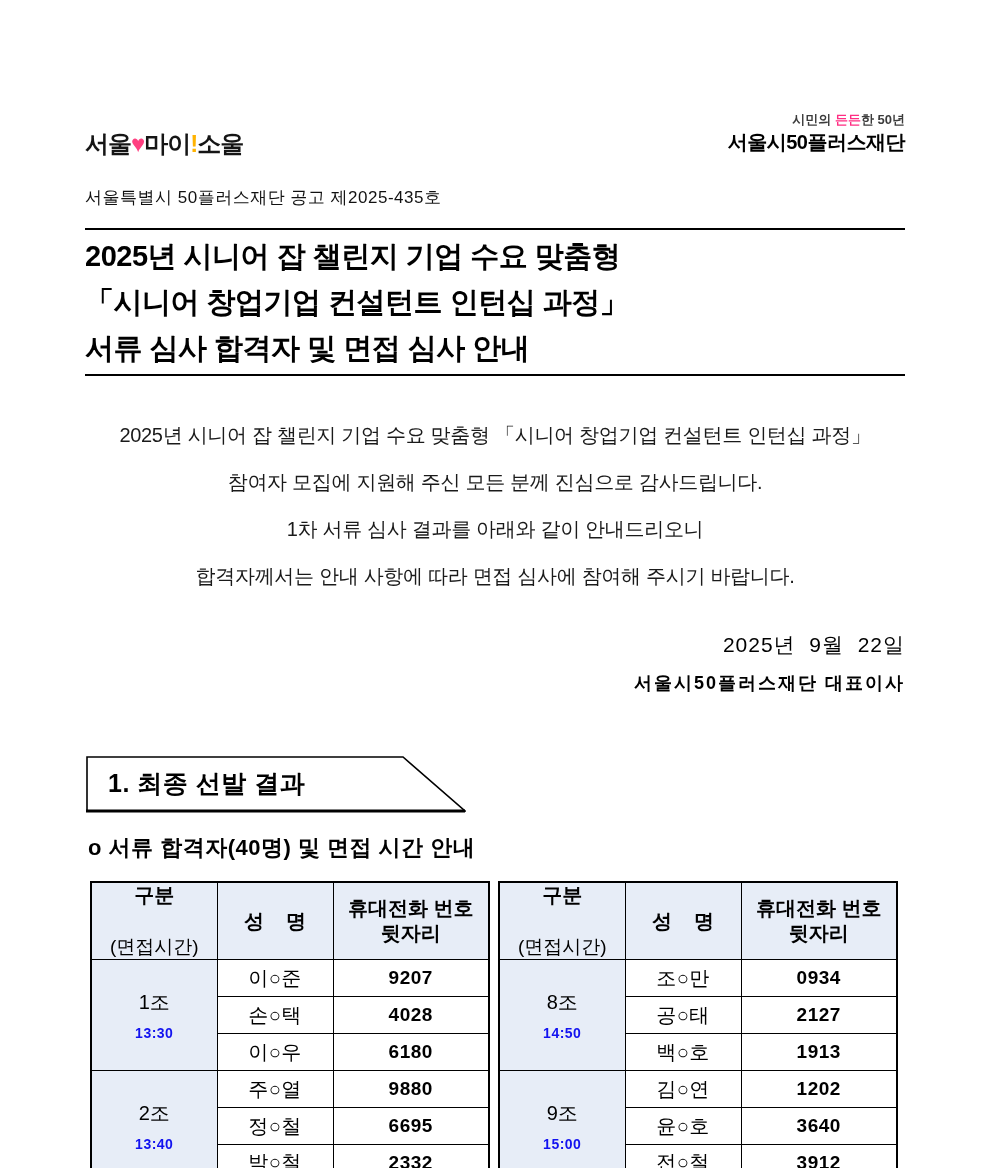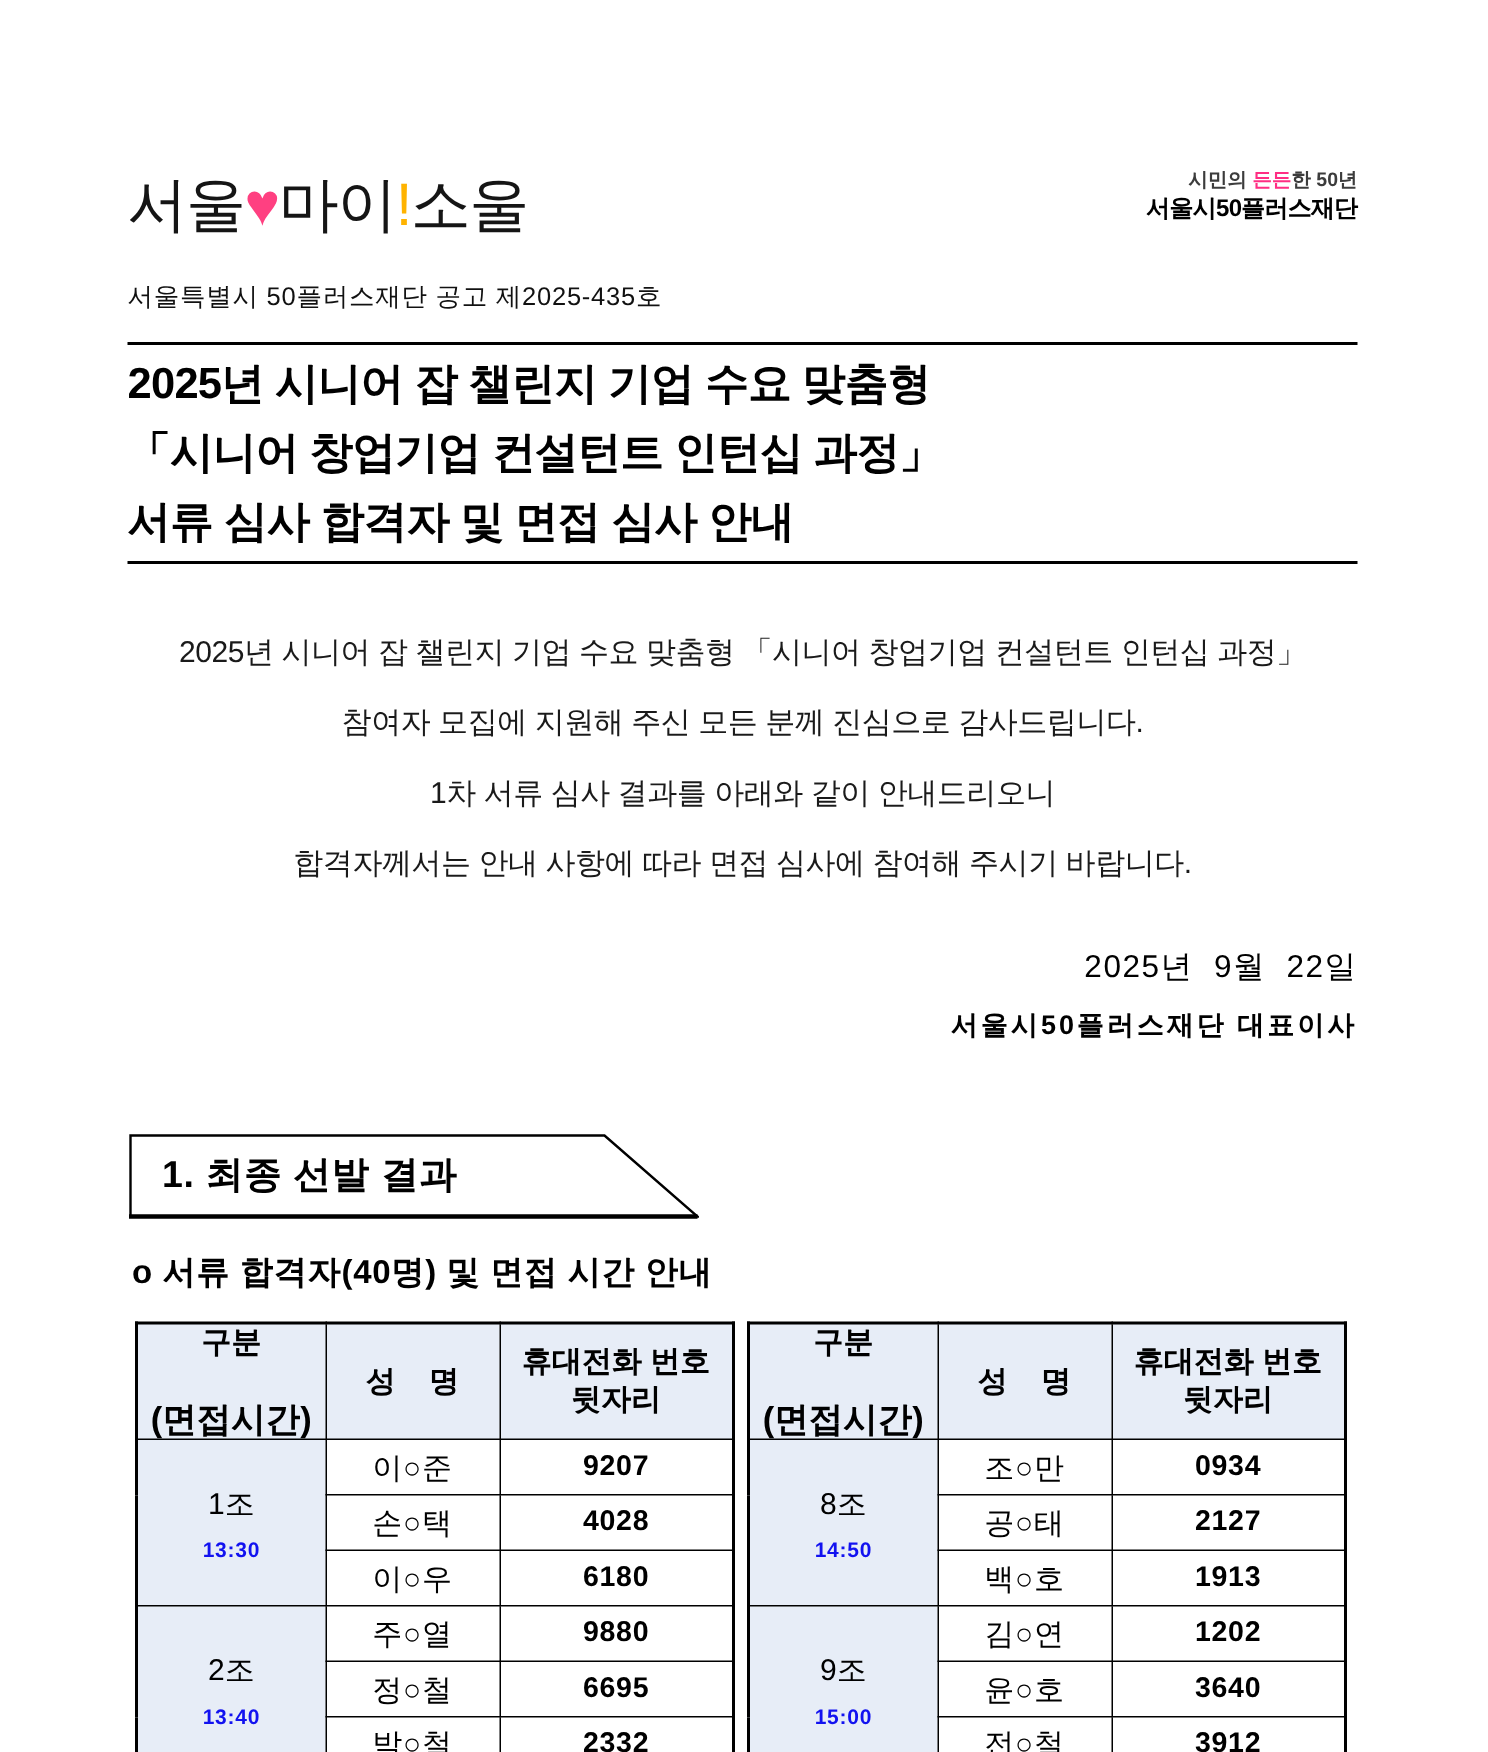--- a/index.html
+++ b/index.html
@@ -11,33 +11,33 @@
   .page {
     position: relative;
     width: 992px;
     height: 1168px;
     background: #fff;
     overflow: hidden;
   }
 
   
   .logo-left {
-    position: absolute; top: 109px; left: 85px;
-    font-size: 40px; font-weight: 400; letter-spacing: -1px;
+    position: absolute; top: 128px; left: 85px;
+    font-size: 24px; font-weight: 700; letter-spacing: -1px;
     white-space: nowrap;
   }
   .logo-right {
     position: absolute; top: 113px; right: 87px;
     text-align: right; line-height: 1;
   }
   .logo-right .tagline {
     font-size: 13px; font-weight: 700; margin-bottom: 6px; white-space: nowrap;
   }
   .logo-right .org {
-    font-size: 16px; font-weight: 800; letter-spacing: -0.5px; white-space: nowrap;
+    font-size: 20px; font-weight: 800; letter-spacing: -0.5px; white-space: nowrap;
   }
 
   
   .notice-no {
     position: absolute; top: 186px; left: 85px;
     font-size: 17px; color: #111; letter-spacing: 0.5px;
   }
 
   
   .title-block {
@@ -102,21 +102,21 @@
   table.applicants th, table.applicants td {
     border: 1px solid var(--border-black, #000);
     text-align: center; vertical-align: middle;
     padding: 0;
   }
   table.applicants thead th {
     height: 56px;
     background: var(--table-header-bg, #e7edf7);
     font-size: 20px; font-weight: 700; line-height: 25px;
   }
-  table.applicants thead th .hdr-sub { font-size: 23px; font-weight: 700; margin-top: 26px; }
+  table.applicants thead th .hdr-sub { font-size: 19px; font-weight: 400; margin-top: 26px; }
   th.col-name-hdr { white-space: pre; }
   table.applicants tbody td { height: 37px; }
   td.group-cell {
     background: var(--table-header-bg, #e7edf7);
   }
   td.group-cell .group-label { font-size: 20px; font-weight: 400; }
   td.group-cell .group-time {
     margin-top: 9px;
     font-size: 14px; font-weight: 700; color: var(--time-blue, #1212f0);
     letter-spacing: 0.5px;

